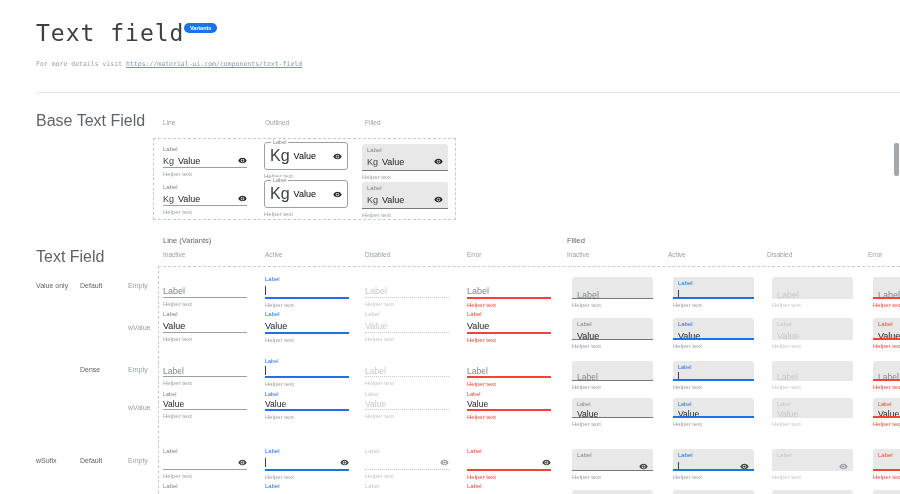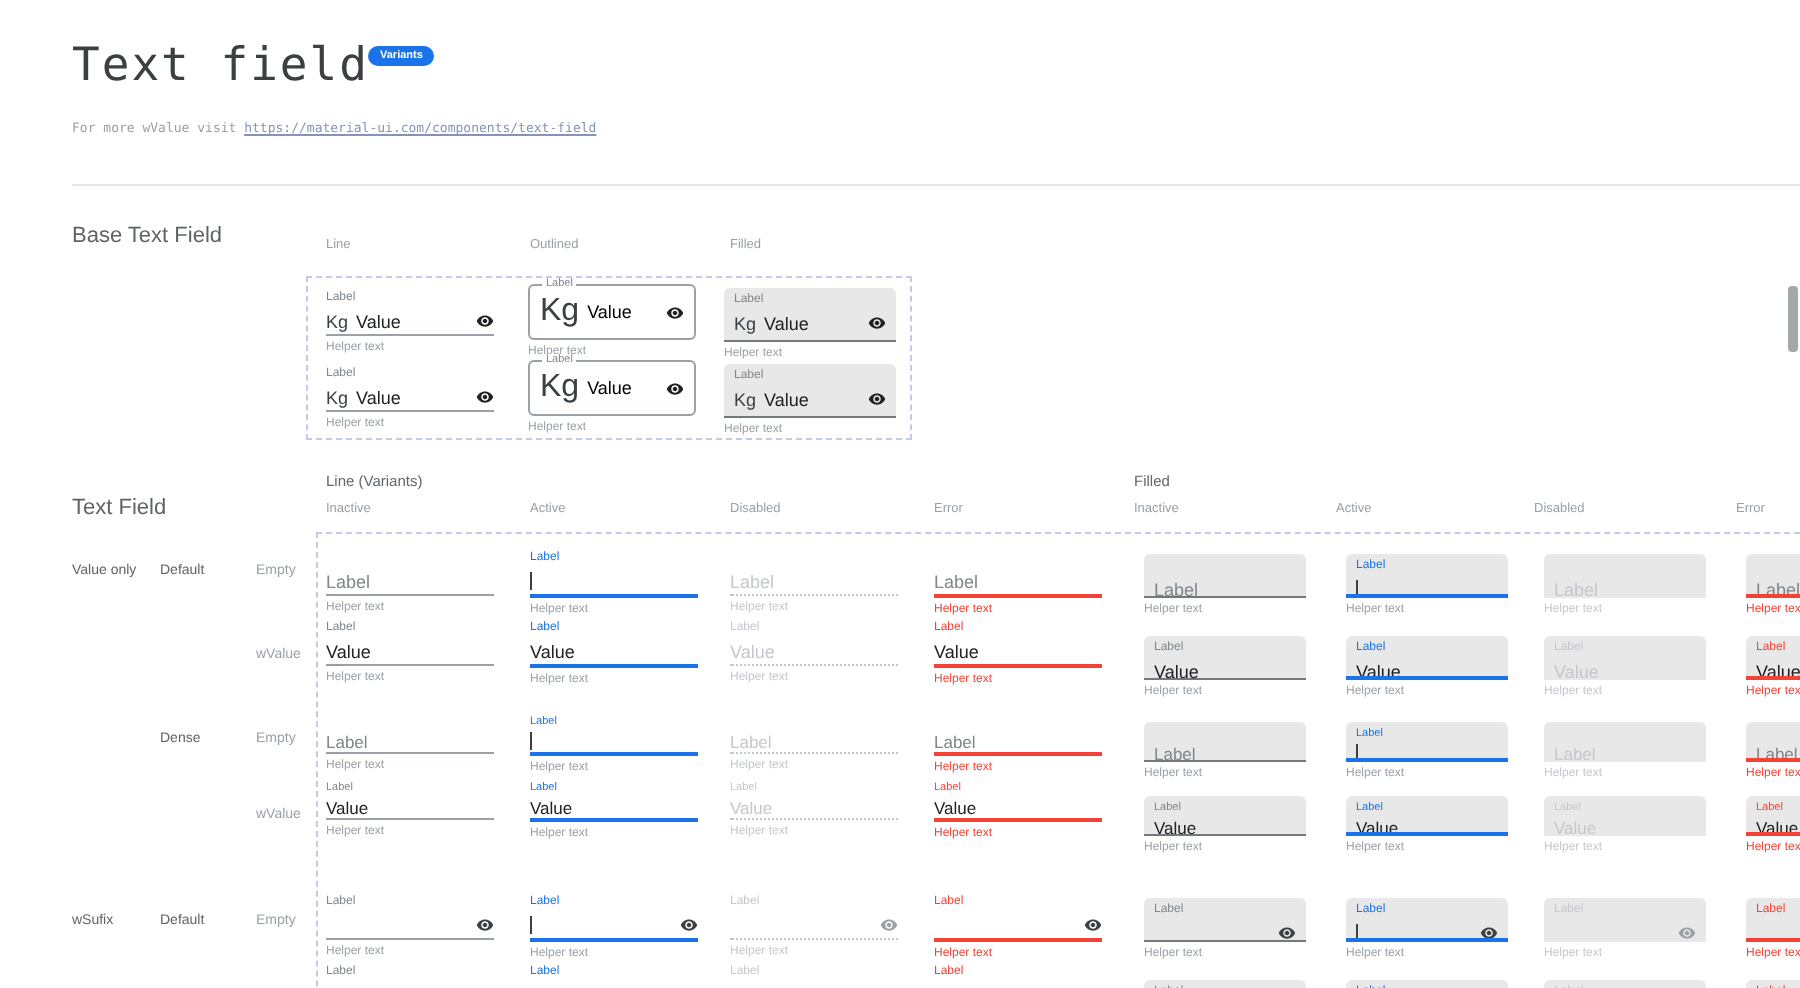--- a/index.html
+++ b/index.html
@@ -18,21 +18,21 @@
     left:184px;top:23px;background:var(--accent,#1a73e8);color:#fff;
     font-size:5.5px;line-height:6px;padding:2px 6px;border-radius:7px;font-weight:bold;
   }
   .subtitle{
     left:36px;top:60px;font-family:"DejaVu Sans Mono",monospace;
     font-size:6.5px;color:#9aa0a6;
   }
   .subtitle a{color:#8494b8;text-decoration:underline;}
   .divider{left:36px;top:92px;width:864px;border-top:1px solid #e4e6e9;height:0;}
   
-  .section-title{font-size:11px;color:#5f6368;}
+  .section-title{font-size:16px;color:#5f6368;}
   .col-header{font-size:6.5px;color:#9aa0a6;white-space:nowrap;}
   .group-header{font-size:7.5px;color:#60666b;white-space:nowrap;}
   .row-label{font-size:7px;color:#5f6368;white-space:nowrap;}
   .row-label.muted{color:#9aa0a6;}
   .dashed-box{border:1px dashed #c3c9ec;}
   
   .cell{position:absolute;}
   .cap{height:8px;font-size:6px;line-height:7px;color:#80868b;white-space:nowrap;}
   .cell.dense .cap{height:7px;font-size:5.5px;}
   .vrow{display:flex;align-items:center;height:13px;font-size:9px;color:#202124;white-space:nowrap;}
@@ -70,21 +70,21 @@
     font-size:5.5px;color:#80868b;line-height:6px;
   }
   .prefix{margin-right:4px;color:#3c4043;}
   .scrollbar-thumb{right:1px;top:143px;width:5px;height:33px;background:#a5a8ab;border-radius:2px;}
 </style>
 </head>
 <body style="--accent: #1a73e8; --error: #f44336; --filledbg: #e8e8e8;">
 
 <div class="abs page-title">Text field</div>
 <div class="abs badge">Variants</div>
-<div class="abs subtitle"><span>For more wValue visit </span><a href="#">https://material-ui.com/components/text-field</a></div>
+<div class="abs subtitle"><span>For more details visit </span><a href="#">https://material-ui.com/components/text-field</a></div>
 <div class="abs divider"></div>
 
 <div class="abs section-title" style="left:36px;top:112px">Base Text Field</div>
 <div class="abs dashed-box" style="left:153px;top:138px;width:301px;height:80px"></div>
 <div id="base-root">
     <div class="abs col-header" style="left:163px;top:119px">Line</div>
     <div class="abs col-header" style="left:265px;top:119px">Outlined</div>
     <div class="abs col-header" style="left:365px;top:119px">Filled</div>
     <div class="cell" style="left:163px;top:146px;width:84px">
       <div class="cap">Label</div>

